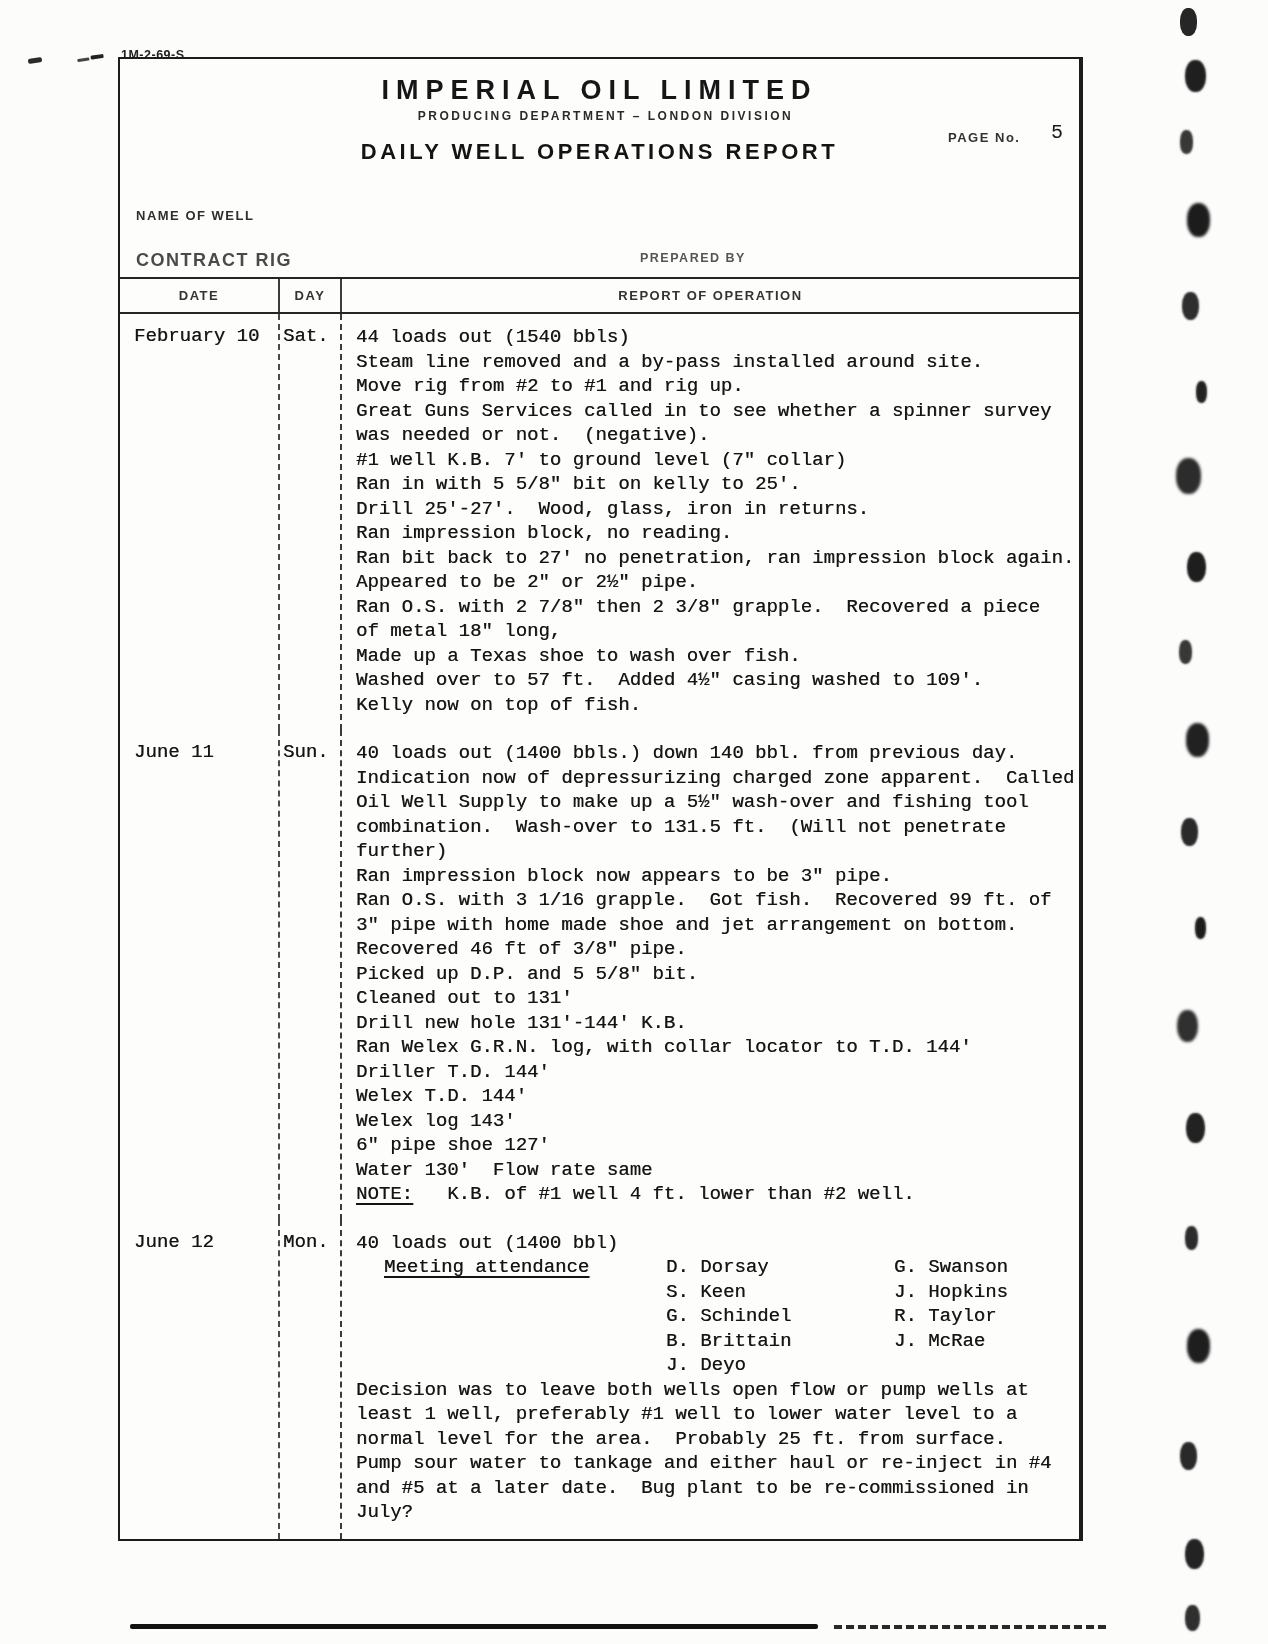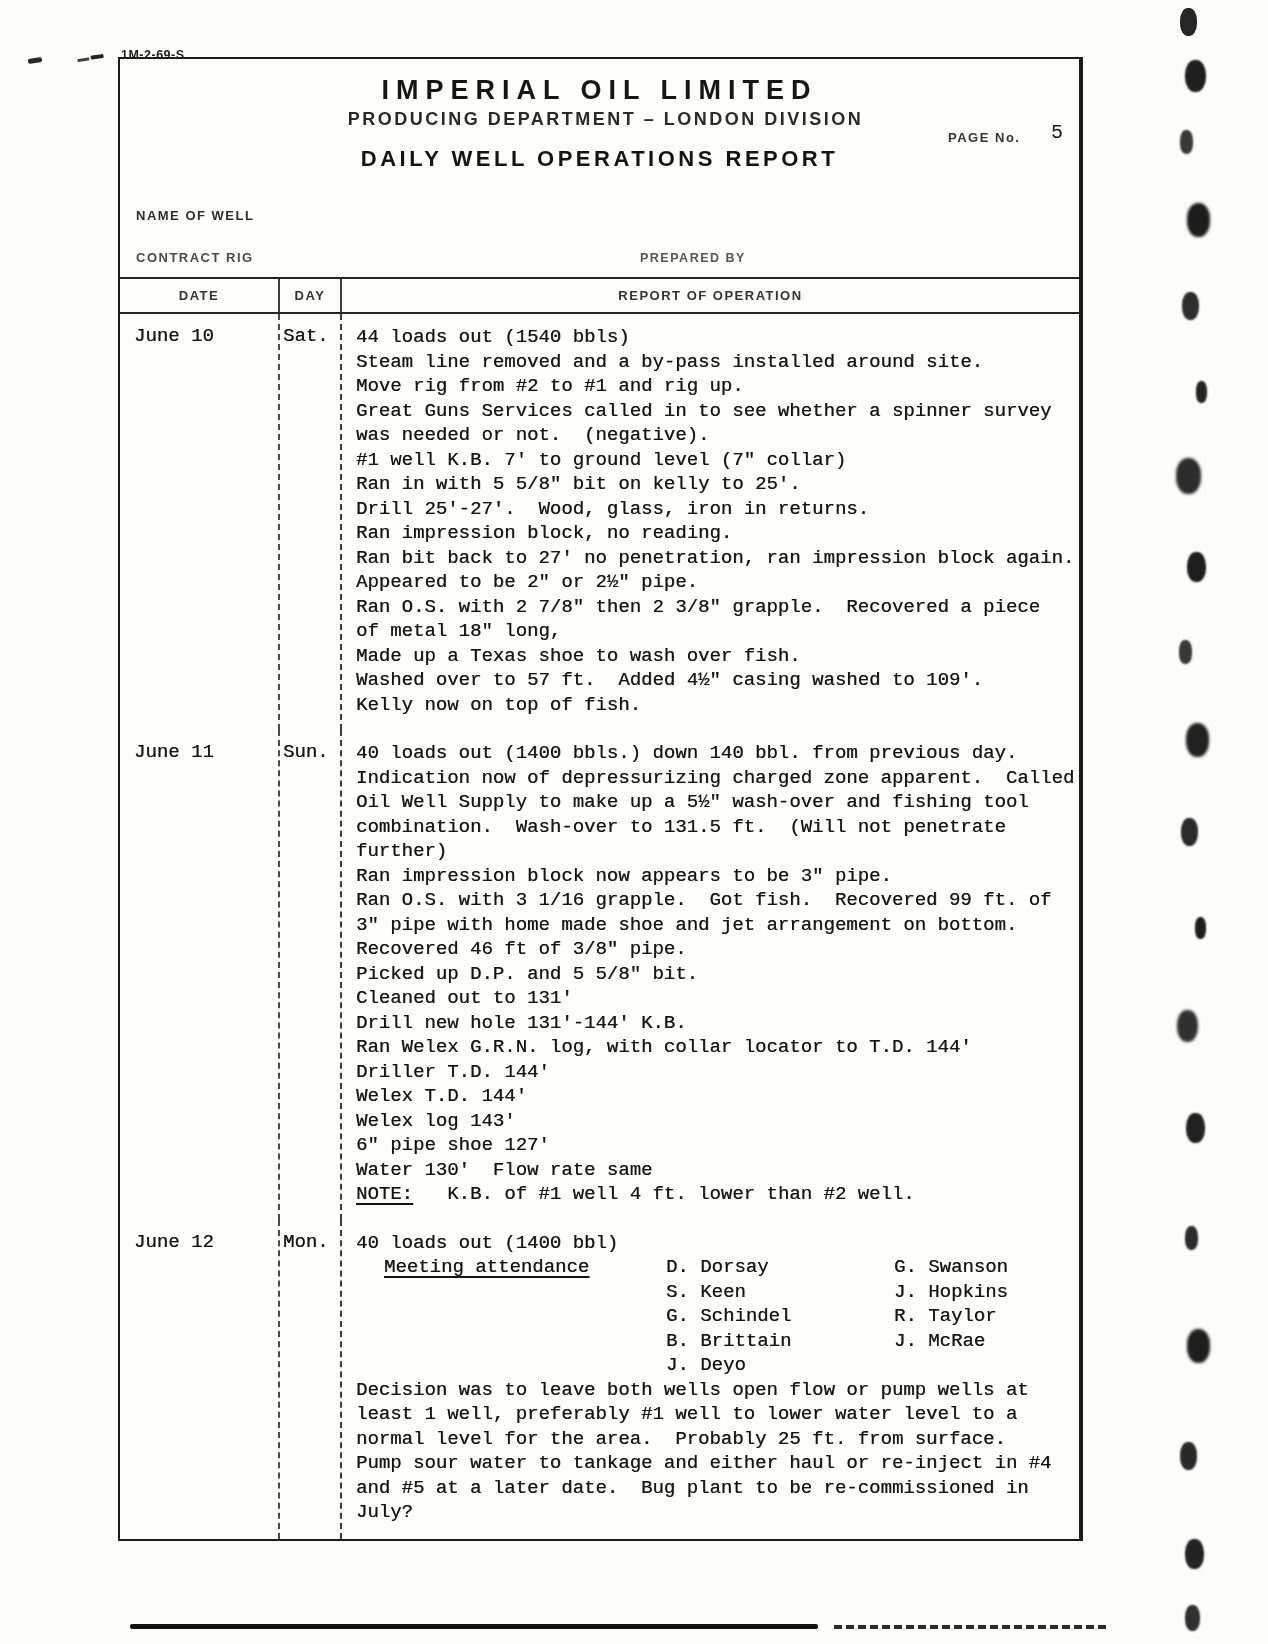--- a/index.html
+++ b/index.html
@@ -46,21 +46,21 @@
   .form-header { position: relative; height: 218px; flex: 0 0 auto; }
   .company-title {
     margin-top: 16px;
     text-align: center;
     font-size: 27px; font-weight: 600; letter-spacing: 7px;
     color: #161616;
   }
   .department-line {
     margin-top: 3px;
     text-align: center;
-    font-size: 18px; font-weight: 600; letter-spacing: 2.5px;
+    font-size: 12px; font-weight: 600; letter-spacing: 2.5px;
     color: #2a2a2a;
     padding-left: 12px;
   }
   .page-no { position: absolute; left: 828px; top: 66px; white-space: nowrap; }
   .page-no-label { font-size: 13px; font-weight: bold; letter-spacing: 1.5px; color: #333; }
   .page-no-value {
     font-family: "Liberation Mono", "DejaVu Sans Mono", monospace;
     font-size: 20px; color: #1a1a1a;
     position: relative; top: -4px; margin-left: 26px;
   }
@@ -69,21 +69,21 @@
     text-align: center;
     font-size: 22px; font-weight: bold; letter-spacing: 3.5px;
     color: #141414;
   }
   .well-label {
     position: absolute; left: 16px; top: 149px;
     font-size: 13px; font-weight: bold; letter-spacing: 1.5px; color: #2e2e2e;
   }
   .rig-label {
     position: absolute; left: 16px; top: 191px;
-    font-size: 13px; font-weight: bold; letter-spacing: 1.5px; color: #4a4a4a;
+    font-size: 18px; font-weight: bold; letter-spacing: 1.5px; color: #4a4a4a;
   }
   .prepared-label {
     position: absolute; left: 520px; top: 192px;
     font-size: 12.5px; font-weight: bold; letter-spacing: 1.5px; color: #555;
   }
 
   
   .thead {
     flex: 0 0 auto;
     display: grid;
@@ -196,21 +196,21 @@
     </div>
 
     <div class="thead">
       <div class="th th-date">DATE</div>
       <div class="th th-day">DAY</div>
       <div class="th th-report">REPORT OF OPERATION</div>
     </div>
 
     <div class="tbody" id="entries">
         <div class="entry">
-          <div class="date-cell">June 10</div>
+          <div class="date-cell">February 10</div>
           <div class="day-cell">Sat.</div>
           <div class="report-cell"><div class="line">44 loads out (1540 bbls)</div><div class="line">Steam line removed and a by-pass installed around site.</div><div class="line">Move rig from #2 to #1 and rig up.</div><div class="line">Great Guns Services called in to see whether a spinner survey</div><div class="line">was needed or not.  (negative).</div><div class="line">#1 well K.B. 7' to ground level (7" collar)</div><div class="line">Ran in with 5 5/8" bit on kelly to 25'.</div><div class="line">Drill 25'-27'.  Wood, glass, iron in returns.</div><div class="line">Ran impression block, no reading.</div><div class="line">Ran bit back to 27' no penetration, ran impression block again.</div><div class="line">Appeared to be 2" or 2½" pipe.</div><div class="line">Ran O.S. with 2 7/8" then 2 3/8" grapple.  Recovered a piece</div><div class="line">of metal 18" long,</div><div class="line">Made up a Texas shoe to wash over fish.</div><div class="line">Washed over to 57 ft.  Added 4½" casing washed to 109'.</div><div class="line">Kelly now on top of fish.</div></div>
         </div>
         <div class="entry">
           <div class="date-cell">June 11</div>
           <div class="day-cell">Sun.</div>
           <div class="report-cell"><div class="line">40 loads out (1400 bbls.) down 140 bbl. from previous day.</div><div class="line">Indication now of depressurizing charged zone apparent.  Called</div><div class="line">Oil Well Supply to make up a 5½" wash-over and fishing tool</div><div class="line">combination.  Wash-over to 131.5 ft.  (Will not penetrate further)</div><div class="line">Ran impression block now appears to be 3" pipe.</div><div class="line">Ran O.S. with 3 1/16 grapple.  Got fish.  Recovered 99 ft. of</div><div class="line">3" pipe with home made shoe and jet arrangement on bottom.</div><div class="line">Recovered 46 ft of 3/8" pipe.</div><div class="line">Picked up D.P. and 5 5/8" bit.</div><div class="line">Cleaned out to 131'</div><div class="line">Drill new hole 131'-144' K.B.</div><div class="line">Ran Welex G.R.N. log, with collar locator to T.D. 144'</div><div class="line">Driller T.D. 144'</div><div class="line">Welex T.D. 144'</div><div class="line">Welex log 143'</div><div class="line">6" pipe shoe 127'</div><div class="line">Water 130'  Flow rate same</div><div class="line"><span class="underline">NOTE:</span><span>   K.B. of #1 well 4 ft. lower than #2 well.</span></div></div>
         </div>
         <div class="entry">
           <div class="date-cell">June 12</div>

